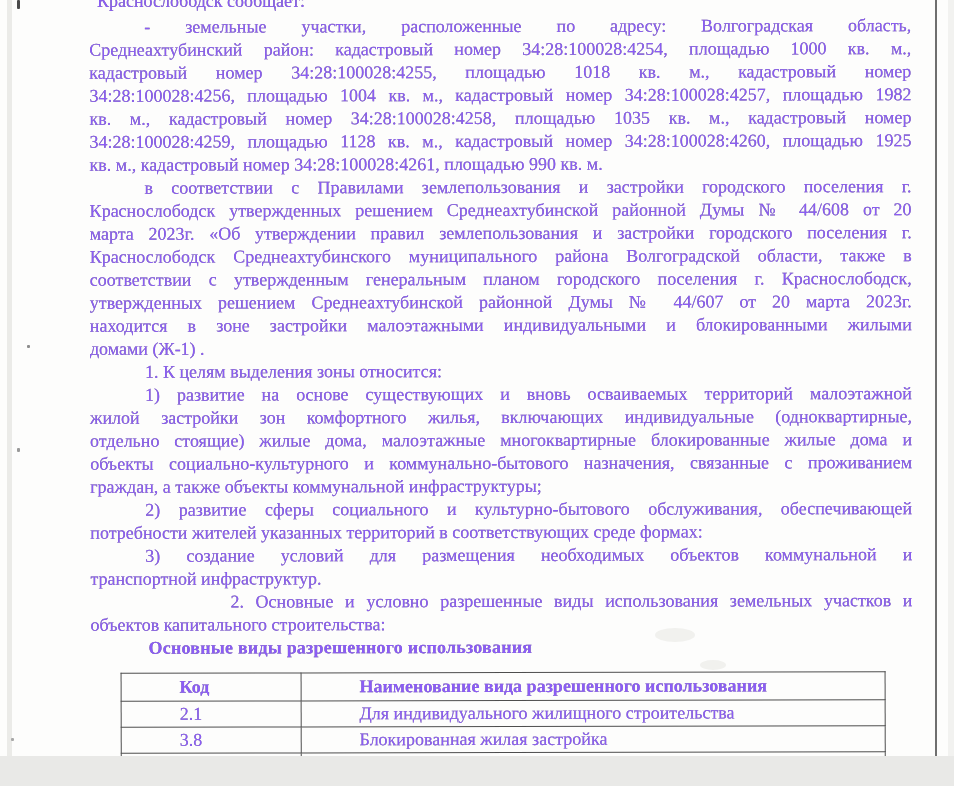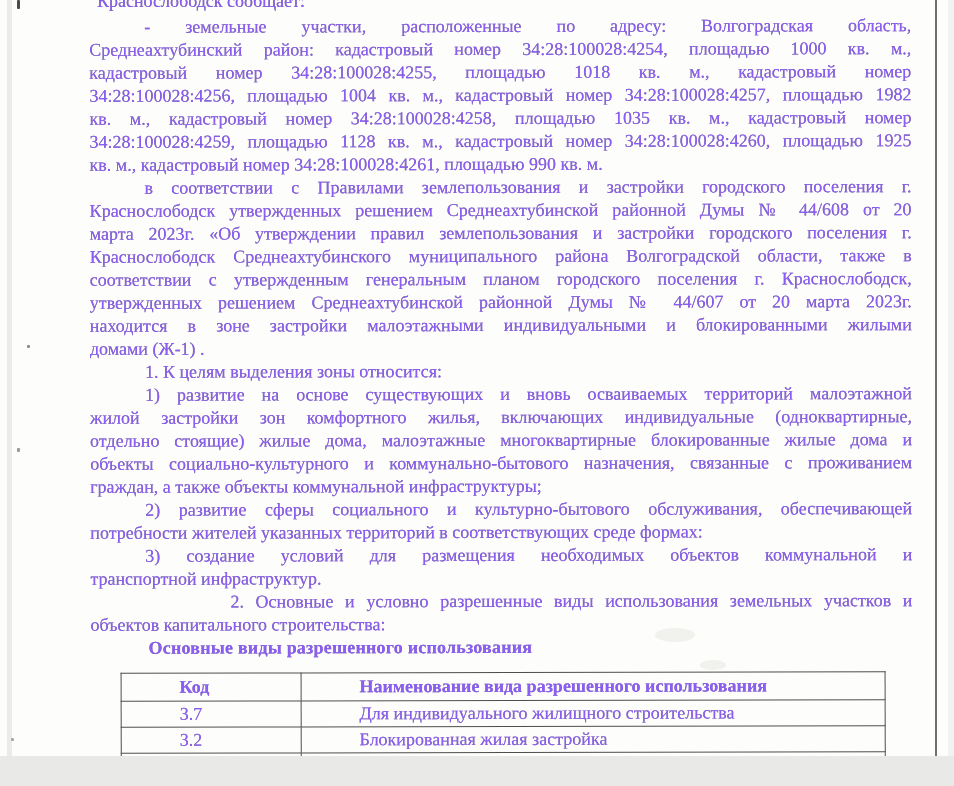--- a/index.html
+++ b/index.html
@@ -130,25 +130,25 @@
           <col class="c-name">
         </colgroup>
       <thead>
         <tr>
           <th>Код</th>
           <th>Наименование вида разрешенного использования</th>
         </tr>
       </thead>
       <tbody>
           <tr>
-            <td>3.7</td>
+            <td>2.1</td>
             <td>Для индивидуального жилищного строительства</td>
           </tr>
           <tr>
-            <td>3.2</td>
+            <td>3.8</td>
             <td>Блокированная жилая застройка</td>
           </tr>
           <tr>
             <td>3.0</td>
             <td>Обслуживание жилой застройки</td>
           </tr>
         </tbody>
     </table>
 
   </div>

